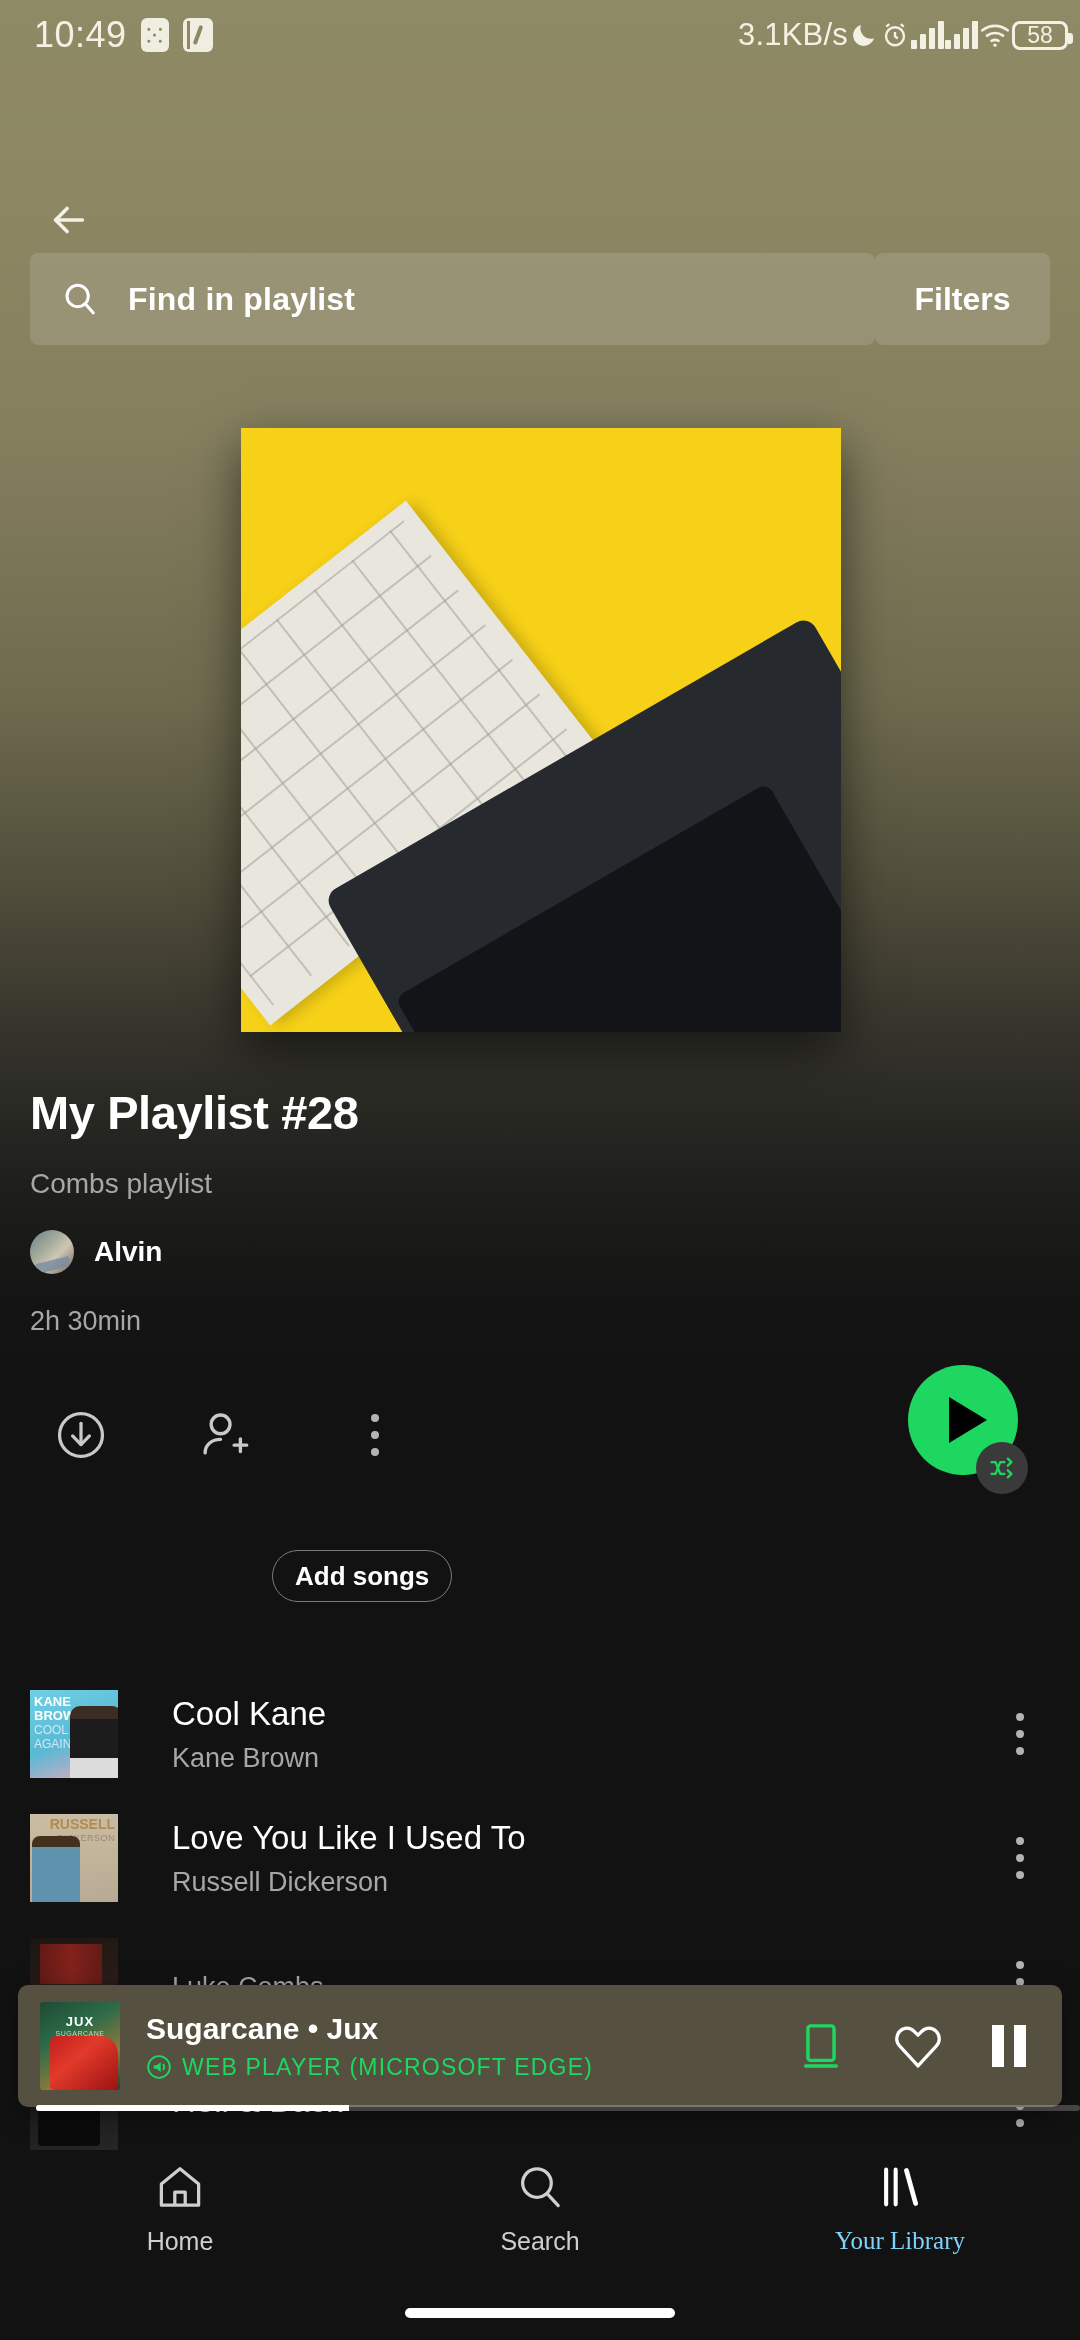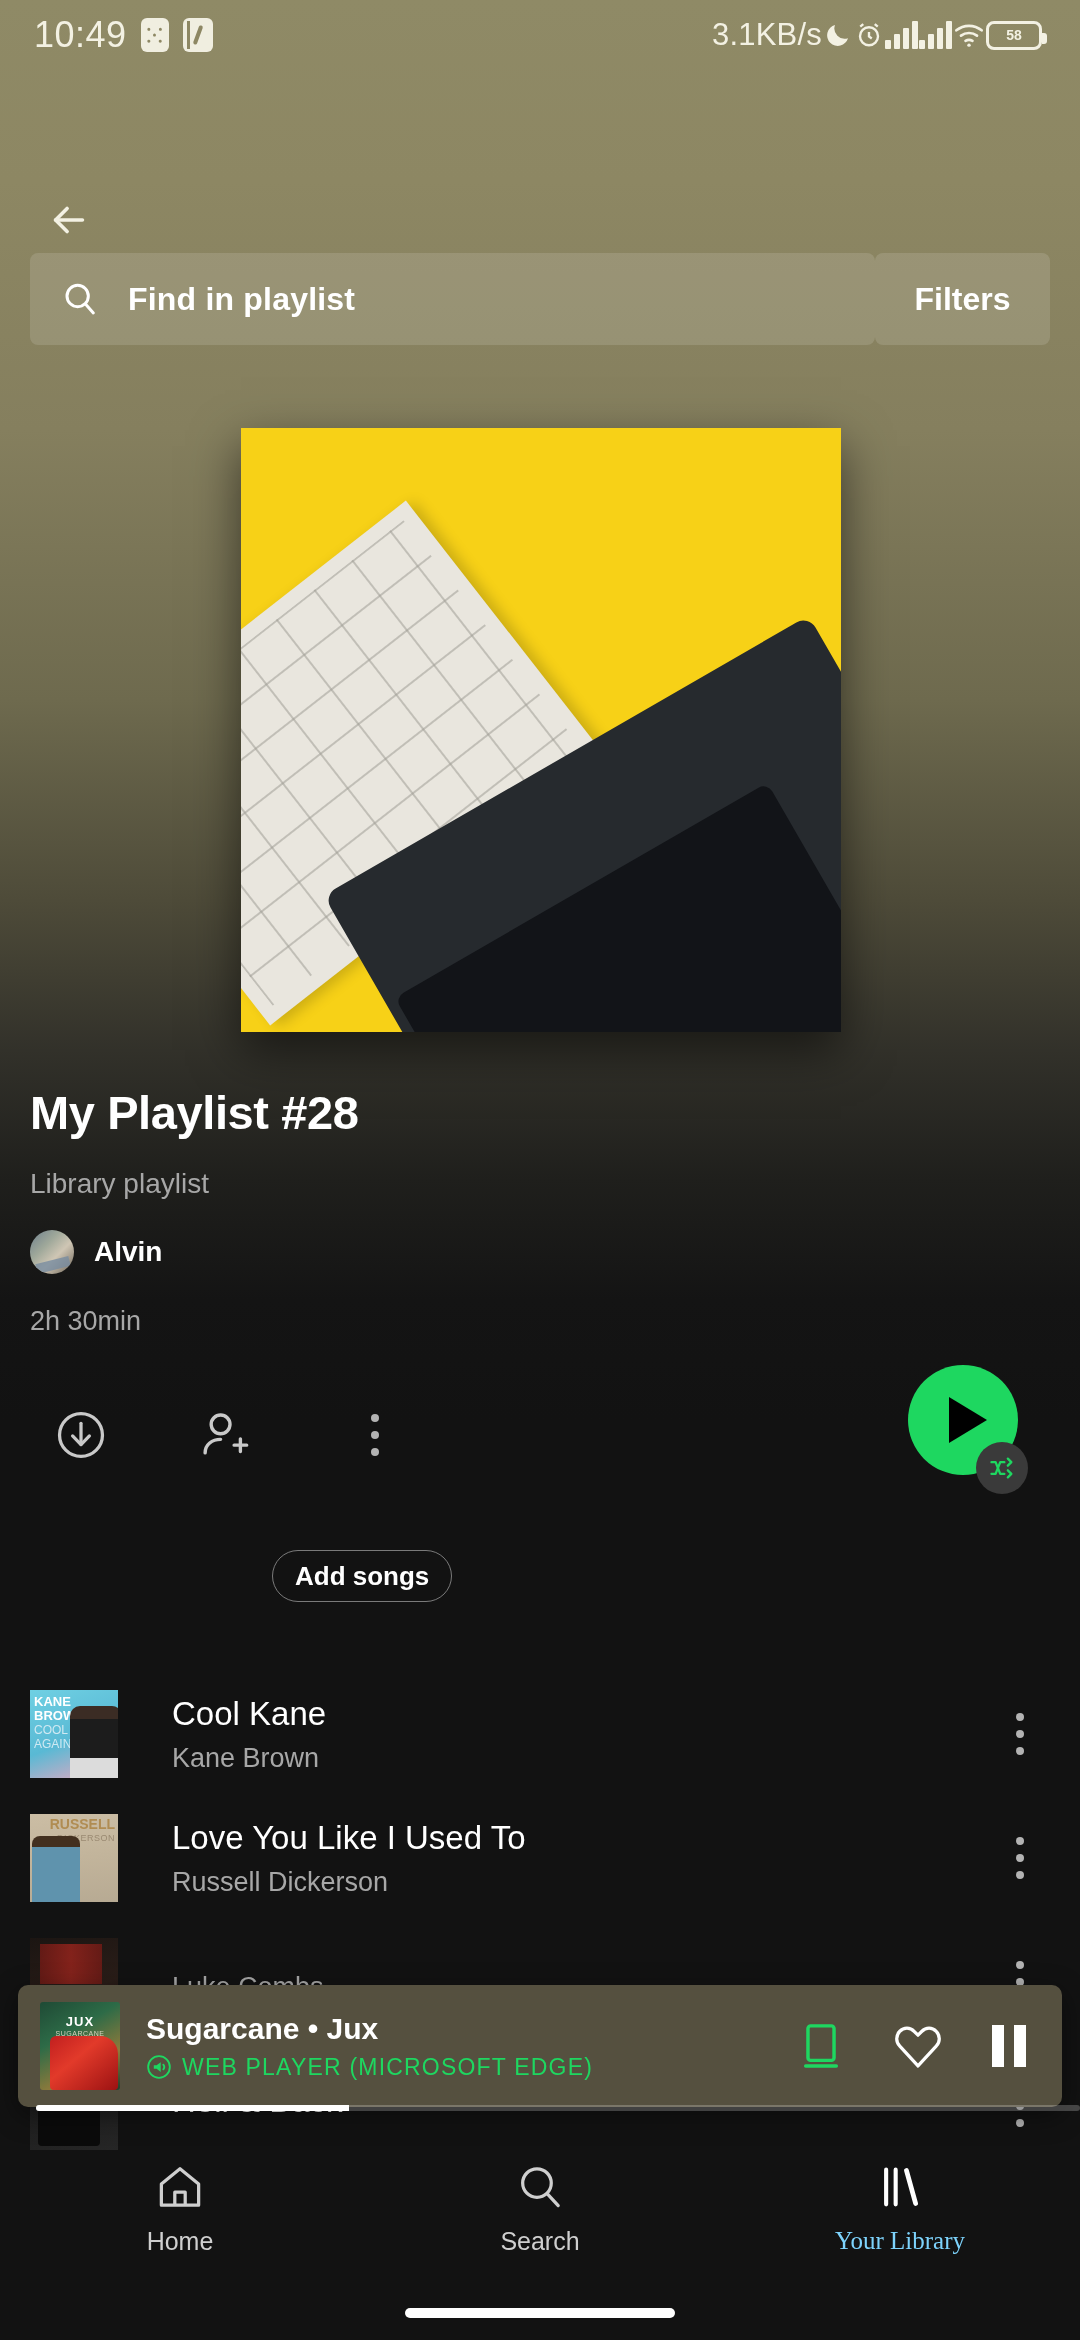--- a/index.html
+++ b/index.html
@@ -28,21 +28,21 @@
   }
 
   
   .statusbar {
     position:absolute; left:0; top:0; width:1080px; height:70px;
     display:flex; align-items:center; z-index:20;
     color:#f3f1e3;
   }
   .sb-left { display:flex; align-items:center; gap:14px; padding-left:34px; }
   .sb-time { font-size:36px; font-weight:500; letter-spacing:.5px; }
-  .sb-right { margin-left:auto; display:flex; align-items:center; gap:1px; padding-right:38px; }
+  .sb-right { margin-left:auto; display:flex; align-items:center; gap:1px; padding-right:12px; }
   .sb-net { font-size:31px; font-weight:500; letter-spacing:.2px; }
   .ic { display:inline-block; }
 
   .icon-badge {
     width:28px; height:34px; border-radius:6px; background:#f0eee0;
     display:flex; align-items:center; justify-content:center;
     color:#8d8763; font-size:19px; font-weight:bold;
   }
   .icon-badge2 {
     width:30px; height:34px; border-radius:6px; background:#f0eee0;
@@ -57,21 +57,21 @@
   }
 
   .battery {
     width:56px; height:29px; border:3px solid #f3f1e3; border-radius:8px;
     position:relative; display:flex; align-items:center; justify-content:center;
   }
   .battery:after{
     content:""; position:absolute; right:-8px; top:9px; width:5px; height:11px;
     background:#f3f1e3; border-radius:0 3px 3px 0;
   }
-  .battery span{ font-size:14px; font-weight:700; color:#f3f1e3; line-height:1; }
+  .battery span{ font-size:23px; font-weight:400; color:#f3f1e3; line-height:1; }
 
   .sigbars { display:flex; align-items:flex-end; gap:3px; height:28px; }
   .sigbars i { width:6px; background:#f3f1e3; border-radius:1px; display:block; }
   .sigbars i:nth-child(1){height:9px;}
   .sigbars i:nth-child(2){height:15px;}
   .sigbars i:nth-child(3){height:21px;}
   .sigbars i:nth-child(4){height:28px;}
 
   
   .backrow { position:absolute; top:185px; left:0; width:1080px; height:70px; z-index:15; }
@@ -321,21 +321,21 @@
   <div class="cover">
     <div class="kb">
         <div class="keys"></div>
       </div>
     <div class="tab"></div>
     <div class="tab2"></div>
   </div>
 
   <div class="meta">
     <div class="pl-title">My Playlist #28</div>
-    <div class="pl-desc">Library playlist</div>
+    <div class="pl-desc">Combs playlist</div>
     <div class="owner">
       <span class="owner-av"></span>
       <span class="owner-name">Alvin</span>
     </div>
     <div class="pl-dur">2h 30min</div>
   </div>
 
   <div class="actions">
     <div class="act act-dl">
       <span>

